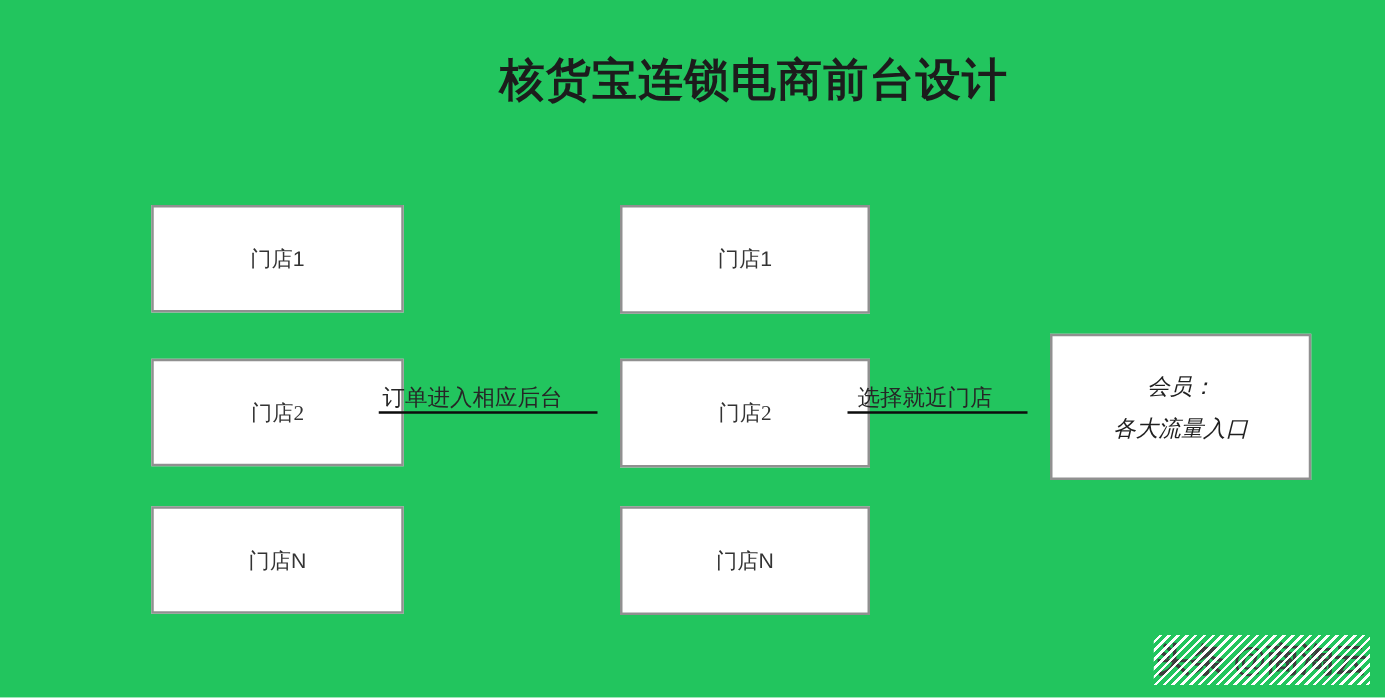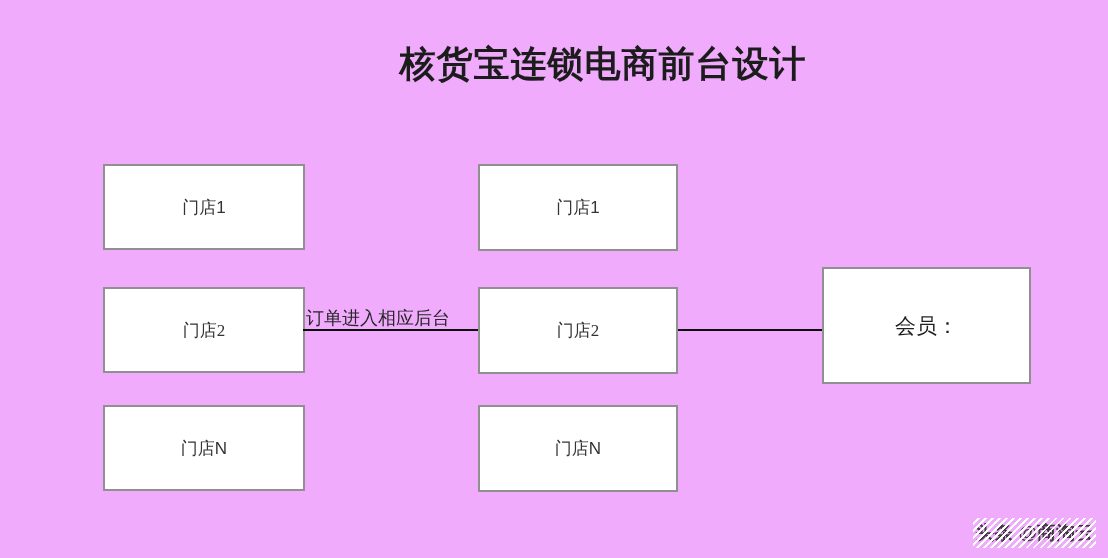--- a/index.html
+++ b/index.html
@@ -7,21 +7,21 @@
     padding: 0;
     background: #ffffff;
   }
   body {
     font-family: "Liberation Sans", "DejaVu Sans", sans-serif;
   }
   .canvas {
     position: relative;
     width: 1108px;
     height: 558px;
-    background: #f0abfc;
+    background: #22c55e;
     overflow: hidden;
   }
 
   
   .diagram-title {
     position: absolute;
     top: 40px;
     left: 98px;
     right: 0;
     text-align: center;
@@ -37,38 +37,40 @@
     position: absolute;
     box-sizing: border-box;
     background: #ffffff;
     border: 2px solid #909090;
     display: flex;
     align-items: center;
     justify-content: center;
     text-align: center;
     font-size: 17px;
     color: #333333;
+    margin-left: 18px;
   }
 
   
   .col-left  { left: 103px; width: 202px; height: 86px; }
   .col-mid   { left: 478px; width: 200px; height: 87px; }
   .row-1 { top: 164px; }
   .row-2 { top: 287px; font-family: Liberation Serif, serif; }
   .row-3 { top: 405px; justify-content: center; }
 
   .member-node {
     left: 822px;
     top: 267px;
     width: 209px;
     height: 117px;
-    font-size: 21px;
+    font-size: 18px;
     line-height: 34px;
     color: #1f1f1f;
     flex-direction: column;
+    font-style: italic;
   }
 
   
   .edge-line {
     position: absolute;
     height: 2px;
     background: #0d0d0d;
   }
   .edge-line-left  { left: 303px; width: 175px; top: 329px; }
   .edge-line-right { left: 678px; width: 144px; top: 329px; }
@@ -81,21 +83,21 @@
     white-space: nowrap;
   }
   .edge-label-left  { left: 306px; top: 306px; }
   .edge-label-right { left: 686px; top: 306px; }
 
   
   .watermark {
     position: absolute;
     right: 14px;
     bottom: 12px;
-    font-size: 19px;
+    font-size: 27px;
     font-weight: 700;
     color: #3d3d3d;
     white-space: nowrap;
   }
   .watermark::after {
     content: "";
     position: absolute;
     left: -2px;
     top: -2px;
     right: -2px;
@@ -132,22 +134,24 @@
   </div>
   <div class="node col-mid row-2">
     <span>门店2</span>
   </div>
   <div class="node col-mid row-3">
     <span>门店N</span>
   </div>
 
   <div class="node member-node">
     <span>会员：</span>
+    <span>各大流量入口</span>
   </div>
 
   <div class="edge-line edge-line-left"></div>
   <div class="edge-label edge-label-left">订单进入相应后台</div>
 
   <div class="edge-line edge-line-right"></div>
+  <div class="edge-label edge-label-right">选择就近门店</div>
 
   <div class="watermark">头条 @商淘云</div>
 
 </div>
 
 </body></html>

